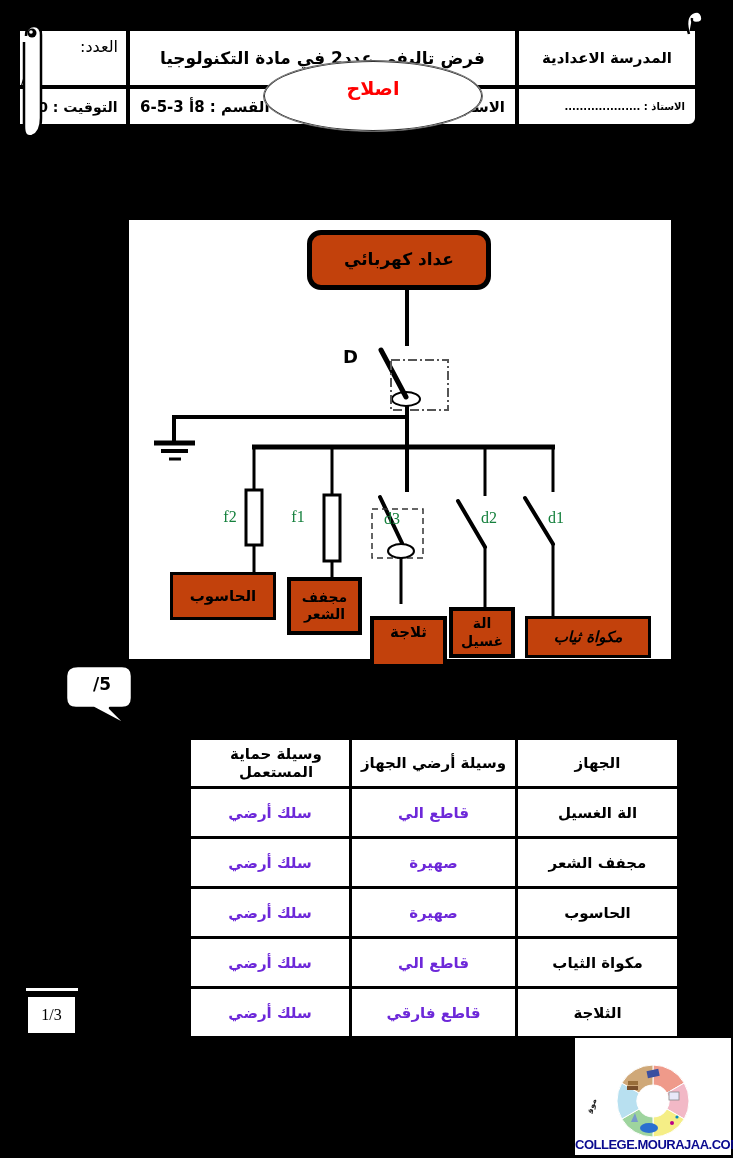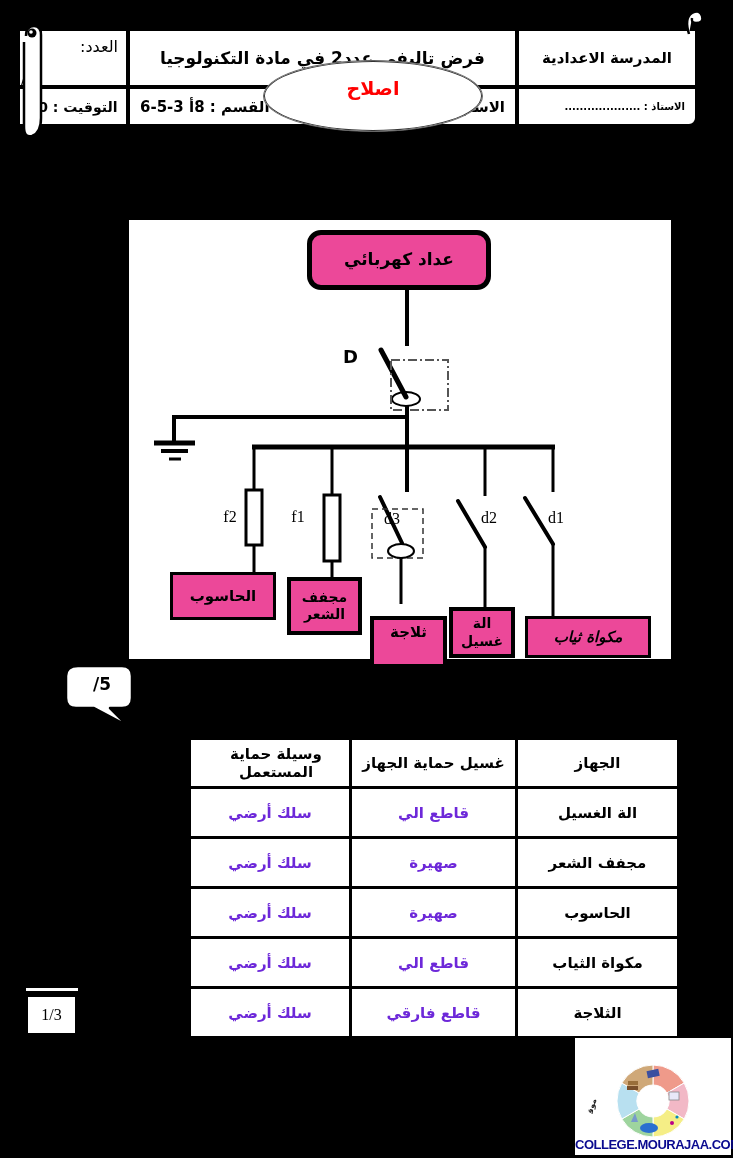--- a/index.html
+++ b/index.html
@@ -21,25 +21,25 @@
   #cell-time { font-size:14px; font-weight:bold; direction:rtl; }
 
   
   #stamp-oval { left:263px; top:60px; width:220px; height:72px; background:#ffffff;
     border:1.5px solid #666; border-radius:50%; display:flex; align-items:center; justify-content:center;
     z-index:5; box-shadow:0 0 0 1px #333 inset; }
   #stamp-oval span { color:#f00; font-weight:bold; font-size:19px; transform:translateY(-8px); }
 
   
   #diagram { left:127px; top:218px; width:546px; height:443px; background:#fff; border:2px solid #000; }
-  .dbox { position:absolute; background:#ec4899; border:3px solid #000; color:#000; font-weight:bold;
+  .dbox { position:absolute; background:#c2410c; border:3px solid #000; color:#000; font-weight:bold;
     display:flex; align-items:center; justify-content:center; text-align:center; font-size:15px; direction:rtl; line-height:1.25; }
   .thick { border-width:4.5px; }
   #meter-box { left:178px; top:10px; width:184px; height:60px; border-width:5px; border-radius:14px; font-size:17px; }
-  .wire-label { position:absolute; font-family:"Liberation Serif", serif; font-size:16px; color:#000000; text-align:center; }
+  .wire-label { position:absolute; font-family:"Liberation Serif", serif; font-size:16px; color:#15803d; text-align:center; }
   #label-D { position:absolute; left:214px; top:126px; width:32px; font-weight:bold; font-size:18px; color:#000; }
   #appl-fridge { align-items:flex-start; padding-top:3px; }
 
   
   #bubble-text { left:66px; top:674px; width:72px; text-align:center; font-weight:bold; font-size:17px; color:#000; z-index:2; }
 
   
   #answers { left:188px; top:737px; border-collapse:collapse; direction:rtl; background:#000; }
   #answers th, #answers td { border:3.5px solid #000; background:#fff; text-align:center; vertical-align:middle;
     font-size:15px; font-weight:bold; color:#000; padding:2px 6px; }
@@ -171,21 +171,21 @@
 
   <svg class="abs" style="left:64px; top:664px;" width="80" height="68" viewBox="0 0 80 68">
     <path d="M14 2 H58 Q68 2 68 12 V34 Q68 44 58 44 H46 L64 62 L30 44 H12 Q2 44 2 34 V12 Q2 2 14 2 Z" fill="#fff" stroke="#000" stroke-width="2.5" stroke-linejoin="round"></path>
   </svg>
   <div class="abs" id="bubble-text">/5</div>
 
   <table class="abs" id="answers">
     <thead>
       <tr>
         <th class="col-device">الجهاز</th>
-        <th class="col-dprot">غسيل حماية الجهاز</th>
+        <th class="col-dprot">وسيلة أرضي الجهاز</th>
         <th class="col-uprot wrapcell">وسيلة حماية المستعمل</th>
       </tr>
     </thead>
     <tbody>
       <tr>
         <td>الة الغسيل</td>
         <td class="val">قاطع الي</td>
         <td class="val">سلك أرضي</td>
       </tr>
       <tr>

